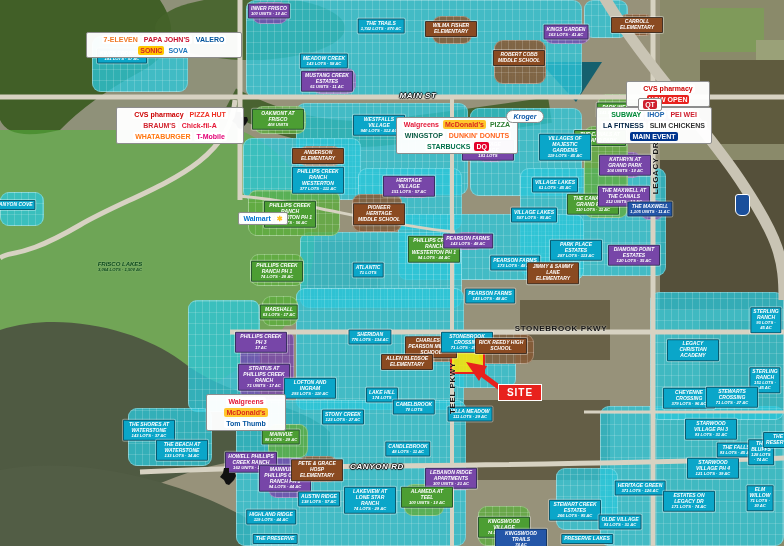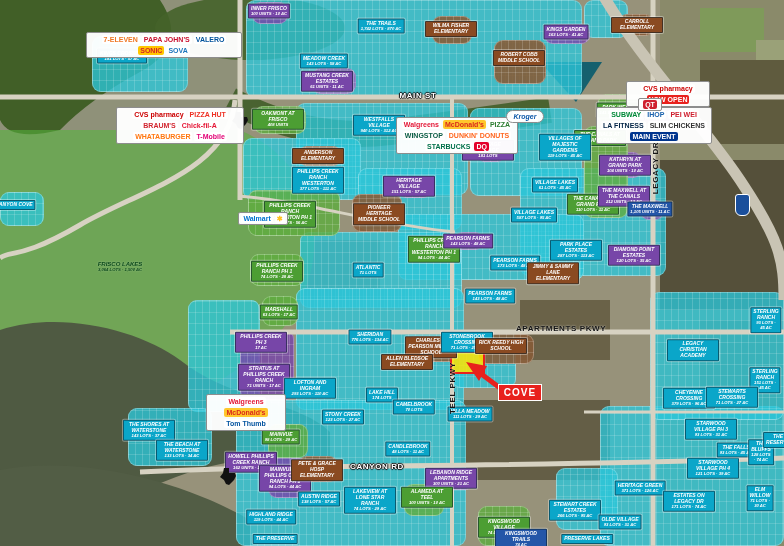--- a/index.html
+++ b/index.html
@@ -24,21 +24,21 @@
   .t-teal{background:#0aa6c9;}
   .t-purple{background:#7746a8;}
   .t-green{background:#4c9e33;}
   .t-school{background:#8a4a21;}
   .t-blue{background:#2456a8;}
   .t-area{background:none;border:none;box-shadow:none;color:#0b4a1a;
     font-size:6px;max-width:70px;text-shadow:0 0 2px rgba(255,255,255,.4);}
   
   .street{position:absolute;transform:translate(-50%,-50%);white-space:nowrap;z-index:40;
     font:700 8px "Liberation Sans",sans-serif;letter-spacing:.6px;}
-  .street.v-light{color:#fff;text-shadow:-1px 0 1px #111,1px 0 1px #111,0 -1px 1px #111,0 1px 1px #111;}
+  .street.v-light{color:#fff;text-shadow:-1px 0 1px #111,1px 0 1px #111,0 -1px 1px #111,0 1px 1px #111;font-style:italic;}
   .street.v-dark{color:#151515;text-shadow:0 0 2px rgba(255,255,255,.8);}
   .street.vert{transform:translate(-50%,-50%) rotate(-90deg);}
   
   .panel{position:absolute;background:rgba(255,255,255,.97);border:1px solid #8d8d8d;
     border-radius:2px;padding:2px;display:flex;flex-wrap:wrap;gap:2px;
     align-items:center;justify-content:center;z-index:35;}
   .chip{font:800 7px/1 "Liberation Sans",sans-serif;padding:1px 2px;border-radius:2px;
     background:#fff;white-space:nowrap;}
   
   #site-box{position:absolute;left:498px;top:384px;width:42px;height:15px;z-index:50;
@@ -471,21 +471,21 @@
       </div>
       <div class="lbl t-teal" style="left: 620px; top: 522px; position: absolute;">
         <span>OLDE VILLAGE</span>
         <span class="sub">93 LOTS · 31 AC</span>
       </div>
     </div>
 
   <div>
 
   <div class="street v-light" style="left: 418px; top: 95px; position: absolute;">MAIN ST</div>
-      <div class="street v-dark" style="left: 561px; top: 328px; position: absolute;">APARTMENTS PKWY</div>
+      <div class="street v-dark" style="left: 561px; top: 328px; position: absolute;">STONEBROOK PKWY</div>
       <div class="street v-light" style="left: 377px; top: 466px; position: absolute;">CANYON RD</div>
       <div class="street v-dark vert" style="left: 452px; top: 388px; position: absolute;">TEEL PKWY</div>
       <div class="street v-dark vert" style="left: 655px; top: 168px; position: absolute;">LEGACY DR</div>
     </div>
 
   <div class="panel" style="left:86px;top:32px;width:150px">
 
   <span class="chip" style="color: rgb(238, 118, 35);">7-ELEVEN</span>
       <span class="chip" style="color: rgb(200, 16, 46);">PAPA JOHN'S</span>
       <span class="chip" style="color: rgb(0, 82, 155);">VALERO</span>
@@ -545,21 +545,21 @@
       <span class="chip" style="color: rgb(0, 83, 159);">Tom Thumb</span>
     </div>
 
   <div id="site-parcel"></div>
   <svg width="784" height="546" viewBox="0 0 784 546" style="z-index:45">
     <g>
       <line x1="504" y1="391" x2="480" y2="373" stroke="#e8211d" stroke-width="5"></line>
       <polygon points="466,362 487,366 479,381" fill="#e8211d"></polygon>
     </g>
   </svg>
-  <div id="site-box">COVE</div>
+  <div id="site-box">SITE</div>
 
   <svg class="texas" style="left:232px;top:112px" width="18" height="17" viewBox="0 0 18 17">
     <path d="M4,0 h5 v5 h6 l1,3 -2,4 -5,5 -3,-1 -2,-4 -4,-3 3,-4 z" fill="#111"></path>
   </svg>
   <svg class="texas" style="left:220px;top:468px" width="18" height="17" viewBox="0 0 18 17">
     <path d="M4,0 h5 v5 h6 l1,3 -2,4 -5,5 -3,-1 -2,-4 -4,-3 3,-4 z" fill="#111"></path>
   </svg>
   <div id="tollway-shield"></div>
 
 </div>

